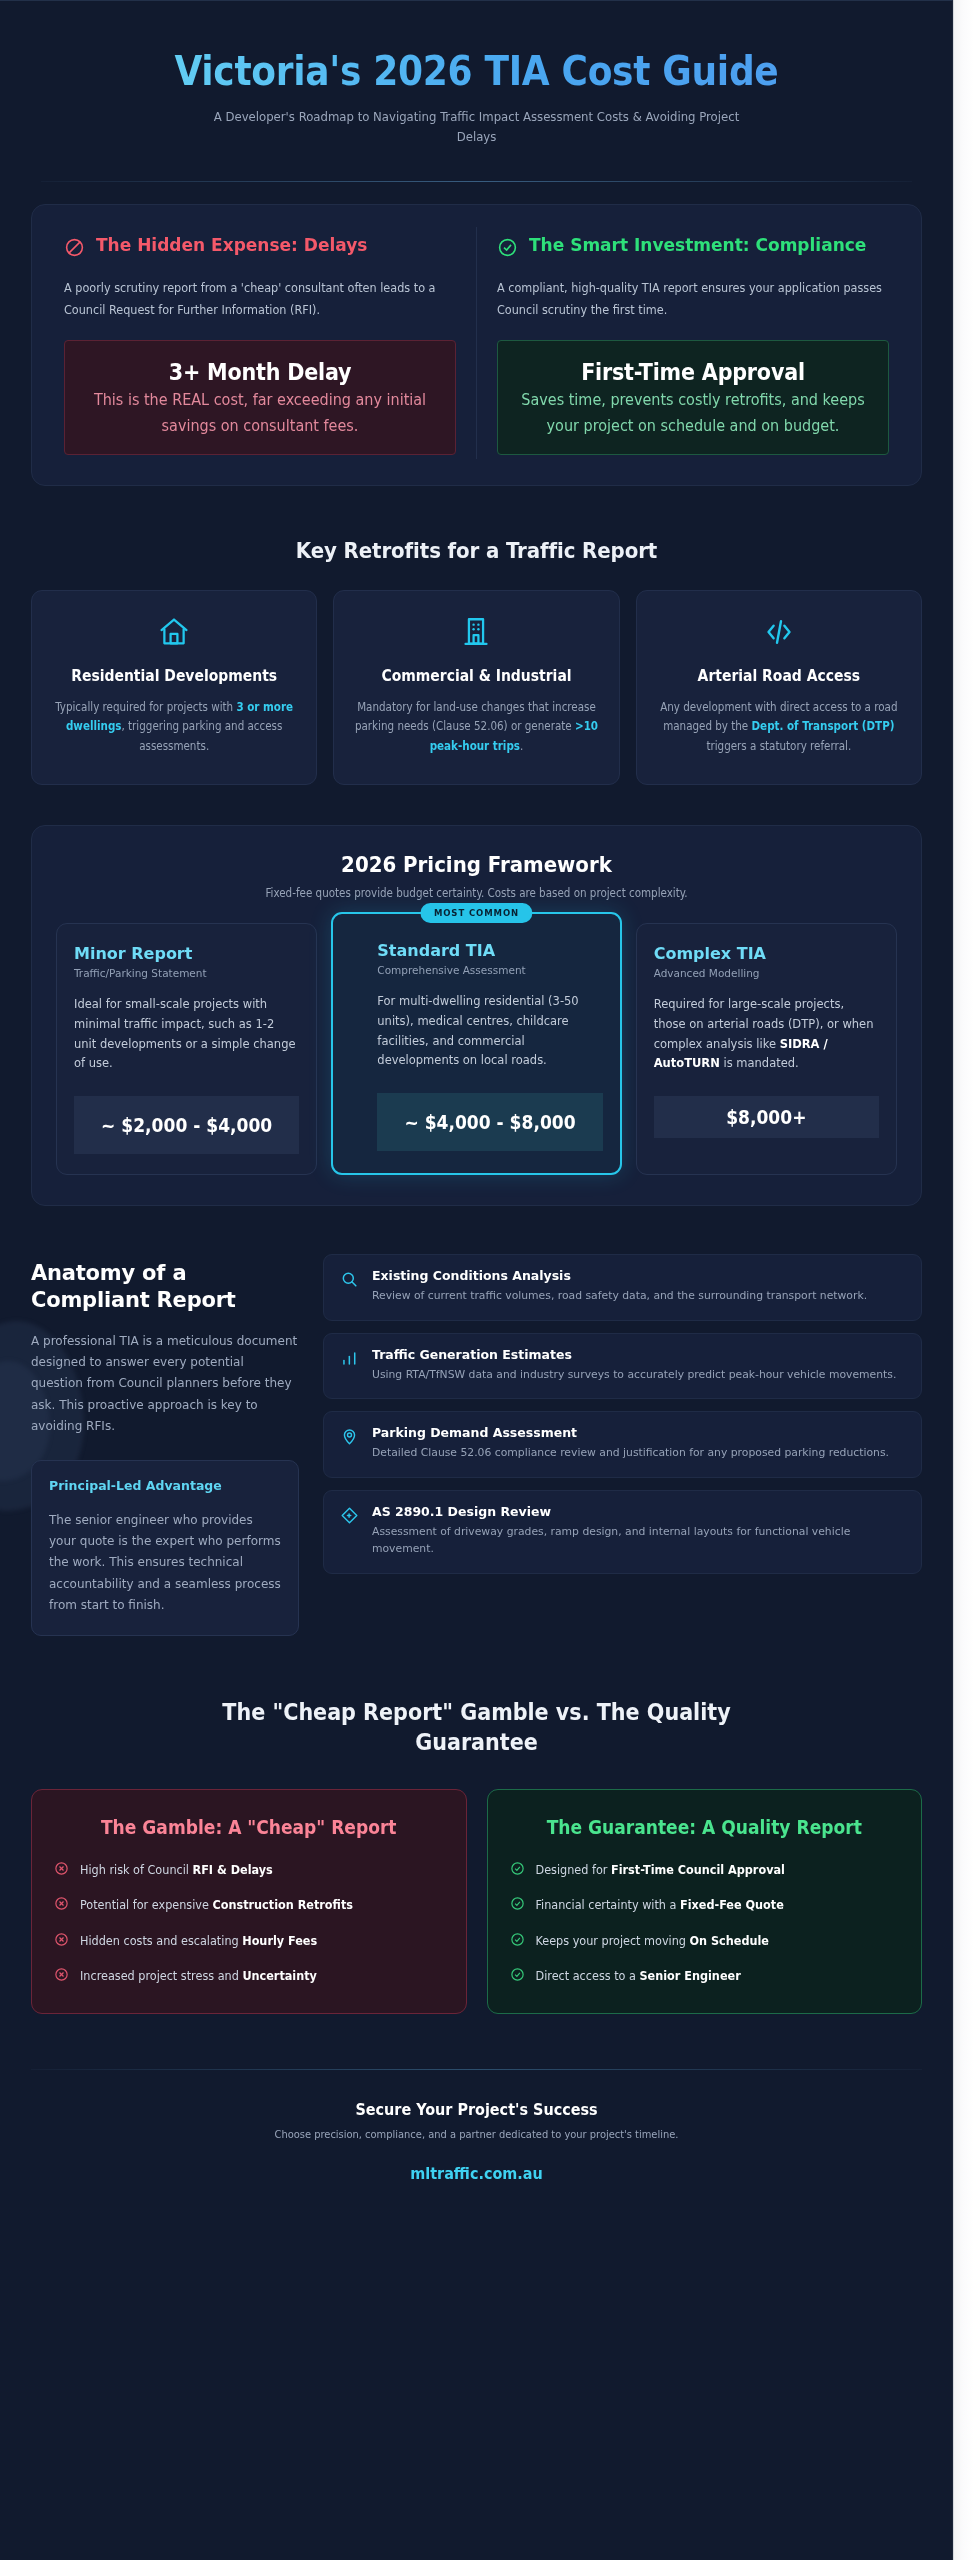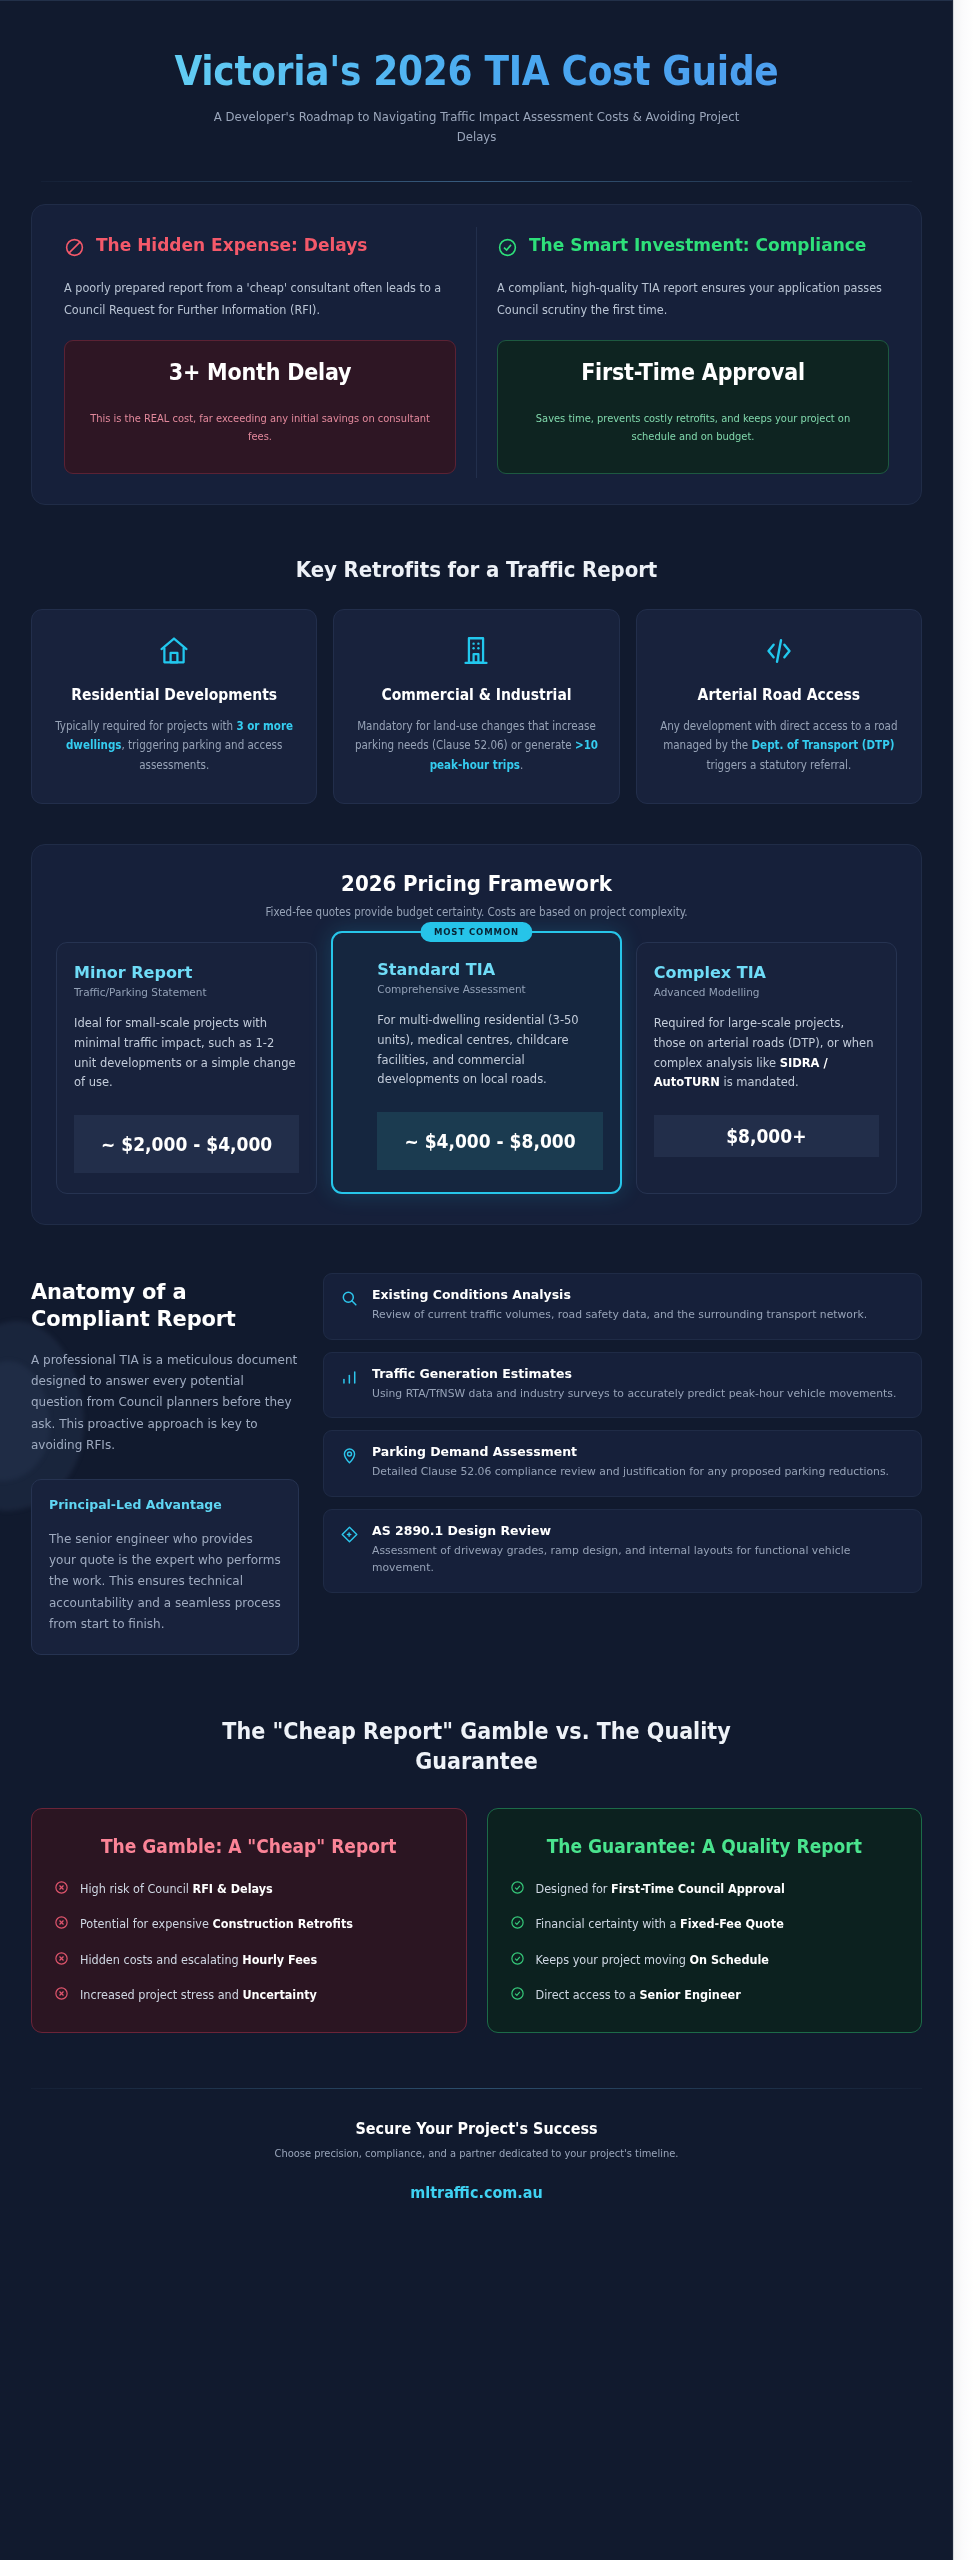--- a/index.html
+++ b/index.html
@@ -124,37 +124,37 @@
   .col p.body {
     margin-top: 15px;
     font-family: "DejaVu Sans Condensed", "Liberation Sans Narrow", "Liberation Sans", sans-serif;
     font-size: 12.5px;
     line-height: 1.72;
     color: #b9c4d4;
   }
 
   .stat-box {
     margin-top: 20px;
-    border-radius: 9px;
-    padding: 18px 16px 28px;
+    border-radius: 4px;
+    padding: 18px 16px 16px;
     text-align: center;
   }
   .stat-box.red { background: #2e1624; border: 1px solid #5b2234; }
   .stat-box.green { background: #0e2421; border: 1px solid #1d5940; }
   .stat-box .big {
     font-family: "DejaVu Sans Condensed", "Liberation Sans Narrow", "Liberation Sans", sans-serif;
     font-size: 23px;
     font-weight: 700;
     color: #ffffff;
     letter-spacing: -0.2px;
   }
   .stat-box .sub {
-    margin-top: 25px;
-    font-family: "DejaVu Sans Condensed", "Liberation Sans Narrow", "Liberation Sans", sans-serif;
-    font-size: 11px;
+    margin-top: 2px;
+    font-family: "DejaVu Sans Condensed", "Liberation Sans Narrow", "Liberation Sans", sans-serif;
+    font-size: 16px;
     line-height: 1.6;
   }
   .stat-box.red .sub { color: #e3899c; }
   .stat-box.green .sub { color: #81d8ac; }
 
   
   .section-title {
     margin: 52px 0 0;
     text-align: center;
     font-family: "DejaVu Sans Condensed", "Liberation Sans Narrow", "Liberation Sans", sans-serif;
@@ -453,21 +453,21 @@
           <div class="col">
             <div class="col-head">
               <span class="ico">
                 <svg width="21" height="21" viewBox="0 0 24 24" fill="none" stroke="#f4596a" stroke-width="1.8">
                   <circle cx="12" cy="12" r="9"></circle>
                     <line x1="5.6" y1="18.4" x2="18.4" y2="5.6"></line>
                 </svg>
               </span>
               <h2 class="c-red">The Hidden Expense: Delays</h2>
             </div>
-            <p class="body">A poorly prepared report from a 'cheap' consultant often leads to a Council Request for Further Information (RFI).</p>
+            <p class="body">A poorly scrutiny report from a 'cheap' consultant often leads to a Council Request for Further Information (RFI).</p>
             <div class="stat-box red">
               <div class="big">3+ Month Delay</div>
               <div class="sub">This is the REAL cost, far exceeding any initial savings on consultant fees.</div>
             </div>
           </div>
 
           <div class="col">
             <div class="col-head">
               <span class="ico">
                 <svg width="21" height="21" viewBox="0 0 24 24" fill="none" stroke="#2ee07a" stroke-width="1.8">

